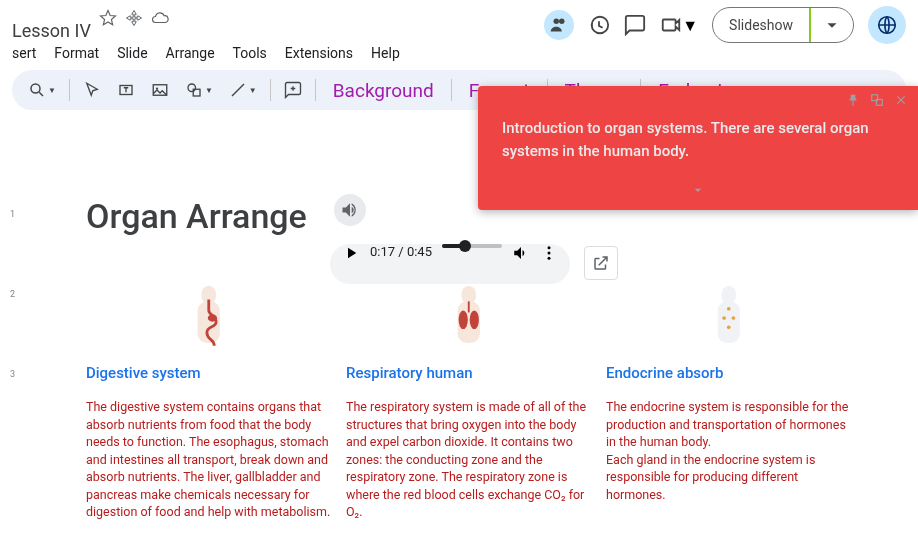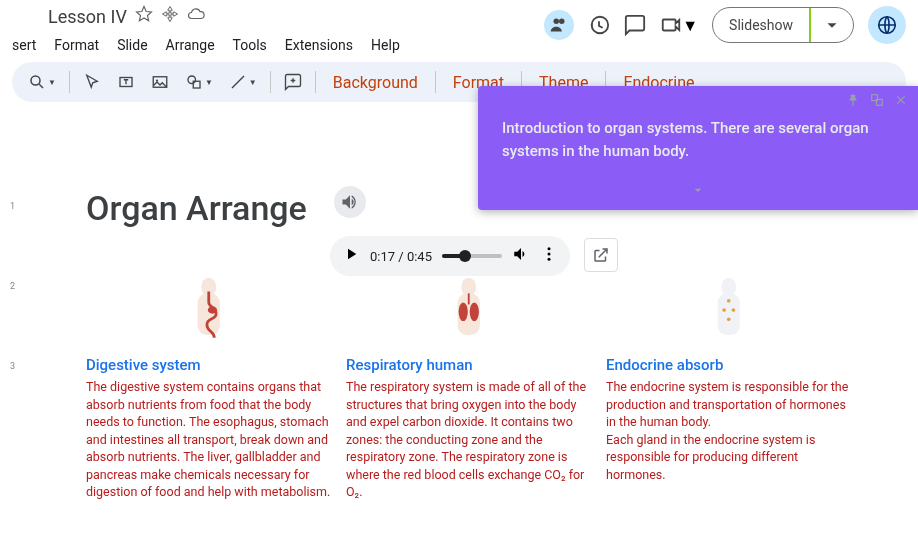--- a/index.html
+++ b/index.html
@@ -1,73 +1,73 @@
 <!DOCTYPE html>
 <html><head>
   <meta charset="utf-8">
   <style>
     * { margin: 0; padding: 0; box-sizing: border-box; font-family: 'Google Sans', Roboto, Arial, sans-serif; }
     body { width: 918px; height: 558px; overflow: hidden; background: #fff; position: relative; }
     
-    .titlebar { display: flex; padding: 6px 12px; height: 32px; margin-left: 36px; }
+    .titlebar { display: flex; padding: 20px 12px; height: 32px; }
     .title { font-size: 18px; color: #3c4043; padding-right: 8px; }
     .title-icons { display: flex; gap: 8px; align-items: center; }
     .title-icons svg { width: 18px; height: 18px; fill: #5f6368; }
     
     .top-actions { position: absolute; right: 12px; top: 6px; display: flex; align-items: center; gap: 14px; }
     .top-actions .icon-btn { display: flex; align-items: center; justify-content: center; cursor: pointer; }
     .top-actions svg { width: 22px; height: 22px; fill: #444746; }
     .presence-chip { background: #c2e7ff; border-radius: 50%; width: 30px; height: 30px; display: flex; align-items: center; justify-content: center; }
     .slideshow-btn { display: flex; align-items: center; border: 1px solid #747775; border-radius: 20px; height: 36px; overflow: hidden; }
     .slideshow-btn .main { padding: 0 16px; font-size: 14px; color: #444746; border-right: 2px solid #84cc16; height: 100%; display: flex; align-items: center; }
     .slideshow-btn .drop { padding: 0 10px; height: 100%; display: flex; align-items: center; }
     .globe-circle { background: #c2e7ff; border-radius: 50%; width: 38px; height: 38px; display: flex; align-items: center; justify-content: center; }
     
     .menubar { display: flex; align-items: center; padding: 2px 4px; height: 26px; font-size: 14px; color: #202124; gap: 2px; }
     .menubar span { padding: 4px 8px; cursor: pointer; }
     
     .toolbar { display: flex; align-items: center; background: #edf2fa; border-radius: 24px; margin: 4px 12px; padding: 2px 10px; height: 40px; gap: 4px; }
     .toolbar .sep { width: 1px; height: 22px; background: #c7c7c7; margin: 0 3px; }
     .toolbar .tb-btn { display: flex; align-items: center; justify-content: center; padding: 4px 6px; border-radius: 4px; cursor: pointer; color: #444746; }
     .toolbar .tb-btn svg { width: 18px; height: 18px; fill: #444746; }
-    .toolbar .tb-text { font-size: 16px; color: #c2410c; padding: 4px 10px; cursor: pointer; }
+    .toolbar .tb-text { font-size: 19px; color: #a21caf; padding: 4px 10px; cursor: pointer; }
     .toolbar .drop-arrow { font-size: 8px; margin-left: 2px; color: #444746; }
     
     .workspace { display: flex; position: relative; height: calc(100% - 100px); }
     .ruler-v { width: 28px; background: #fff; position: relative; font-size: 9px; color: #80868b; }
     .ruler-v .tick { position: absolute; left: 10px; }
     .ruler-h { position: absolute; top: 0; left: 28px; right: 0; height: 18px; background: #fff; font-size: 9px; color: #80868b; }
     .ruler-h .tick { position: absolute; top: 4px; }
     
     .canvas-area { flex: 1; background: #fff; padding-top: 18px; position: relative; }
     .slide { background: #fff; margin: 8px 30px 0 14px; width: 840px; height: 470px; position: relative; padding: 56px 44px 20px 44px; }
     
     .slide-title { font-size: 34px; font-weight: 500; color: #3c4043; letter-spacing: 0; }
     
     .speaker-icon { position: absolute; top: 54px; left: 292px; width: 32px; height: 32px; border-radius: 50%; background: #e8eaed; display: flex; align-items: center; justify-content: center; }
     .speaker-icon svg { width: 20px; height: 20px; fill: #5f6368; }
     
-    .audio-player { position: absolute; top: 104px; left: 288px; background: #f1f3f4; border-radius: 22px; height: 40px; width: 240px; display: flex; align-items: center; padding: 0 12px; gap: 10px; }
+    .audio-player { position: absolute; top: 104px; left: 288px; background: #f1f3f4; border-radius: 22px; height: 40px; width: 240px; display: flex; align-items: flex-start; padding: 0 12px; gap: 10px; }
     .audio-player svg { width: 18px; height: 18px; fill: #000; }
     .audio-time { font-size: 13px; color: #202124; }
     .audio-track { flex: 1; height: 4px; background: #c0c0c0; border-radius: 2px; position: relative; }
     .audio-track .fill { position: absolute; left: 0; top: 0; height: 100%; width: 38%; background: #202124; border-radius: 2px; }
     .audio-track .thumb { position: absolute; left: 38%; top: 50%; transform: translate(-50%, -50%); width: 12px; height: 12px; border-radius: 50%; background: #202124; }
     
     .popout-btn { position: absolute; top: 106px; left: 542px; width: 34px; height: 34px; border: 1px solid #dadce0; border-radius: 4px; display: flex; align-items: center; justify-content: center; }
     .popout-btn svg { width: 18px; height: 18px; fill: #5f6368; }
     
     .systems { display: flex; gap: 14px; position: absolute; top: 140px; left: 44px; right: 30px; }
     .sys { flex: 1; }
     .sys-img { width: 100%; height: 76px; display: flex; align-items: center; justify-content: center; margin-bottom: 8px; }
     .sys-img svg { height: 74px; }
-    .sys-title { color: #1a73e8; font-size: 15px; font-weight: 500; margin-bottom: 4px; }
+    .sys-title { color: #1a73e8; font-size: 15px; font-weight: 500; margin-bottom: 16px; }
     .sys-body { font-size: 12.5px; color: #b91c1c; line-height: 1.4; }
     
-    .caption-box { position: absolute; top: 86px; right: 0; width: 440px; background: #8b5cf6; color: #e8eaed; border-radius: 4px 0 0 4px; box-shadow: 0 2px 10px rgba(0,0,0,0.3); }
+    .caption-box { position: absolute; top: 86px; right: 0; width: 440px; background: #ef4444; color: #e8eaed; border-radius: 4px 0 0 4px; box-shadow: 0 2px 10px rgba(0,0,0,0.3); }
     .caption-head { display: flex; justify-content: flex-end; gap: 10px; padding: 6px 10px; }
     .caption-head svg { width: 14px; height: 14px; fill: #9aa0a6; cursor: pointer; }
     .caption-text { padding: 0 24px 16px 24px; font-size: 15px; line-height: 1.5; font-weight: 500; }
     .caption-foot { text-align: center; padding: 4px 0 8px; }
     .caption-foot svg { width: 16px; height: 16px; fill: #9aa0a6; }
     
     .scroll-ind { position: absolute; left: 4px; top: 300px; width: 6px; height: 90px; background: #dadce0; border-radius: 3px; }
   </style>
 </head>
 <body>

